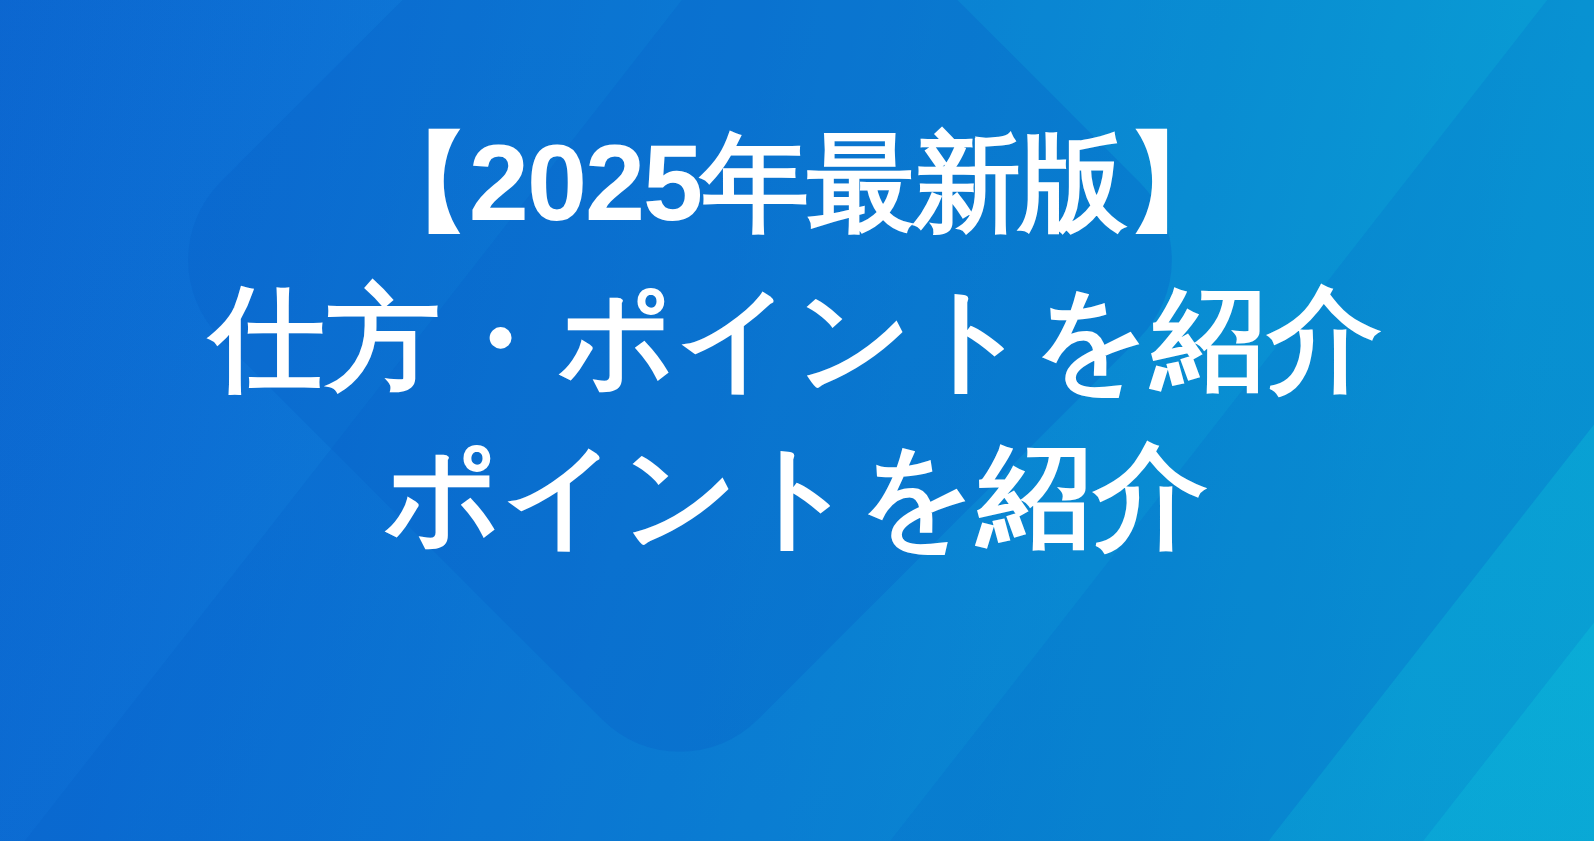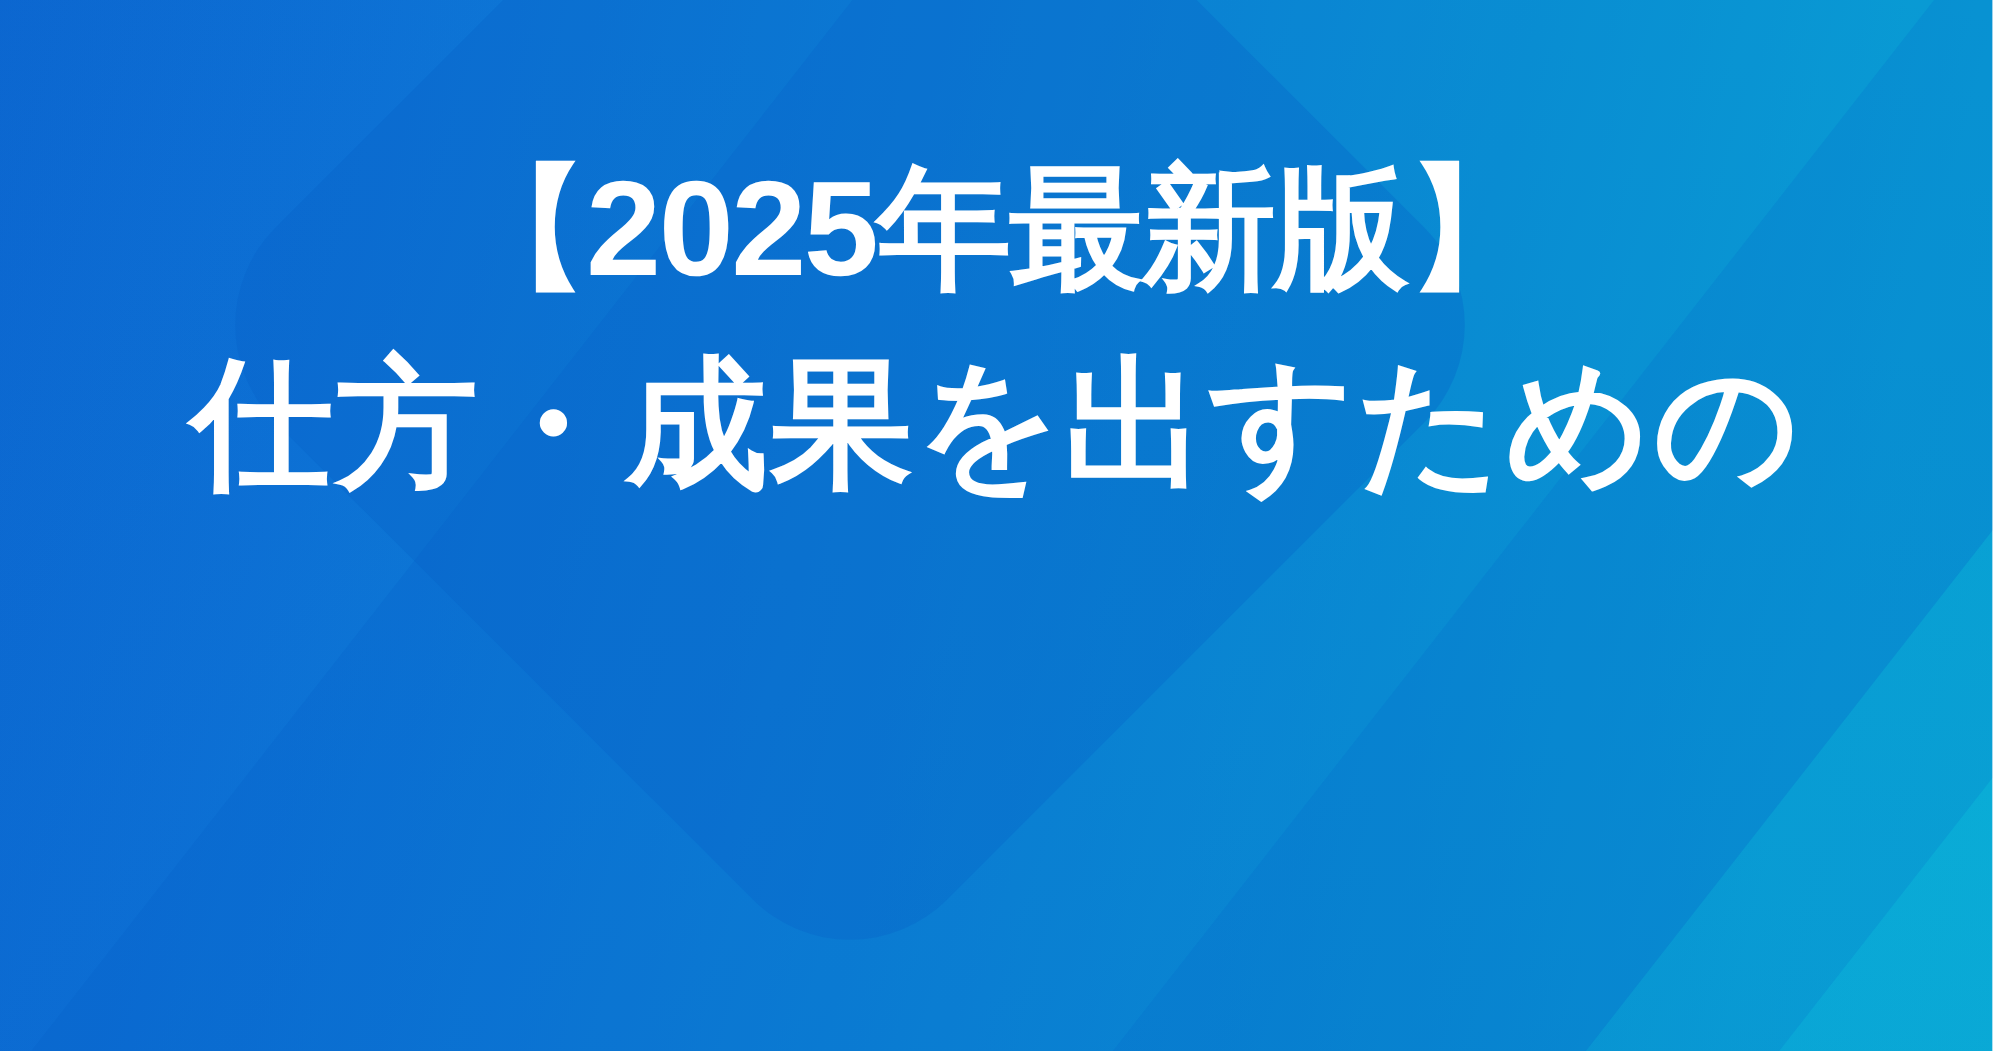--- a/index.html
+++ b/index.html
@@ -105,16 +105,17 @@
 
 <div id="banner">
 
   <div class="tone"></div>
   <div class="motif"></div>
   <div class="band"></div>
   <div class="band2"></div>
 
   <div class="headline">
     <span class="line line-1">【2025年最新版】</span>
-    <span class="line line-3">仕方・成果を出すための</span>
+    <span class="line line-3">仕方・ポイントを紹介</span>
+    <span class="line line-4">ポイントを紹介</span>
   </div>
 
 </div>
 
 </body></html>

